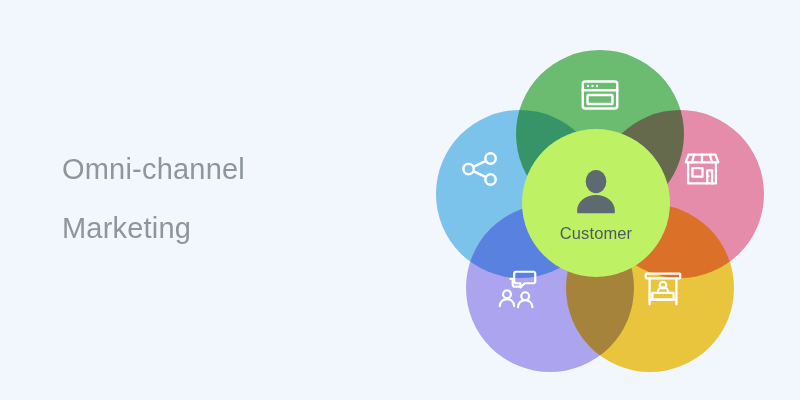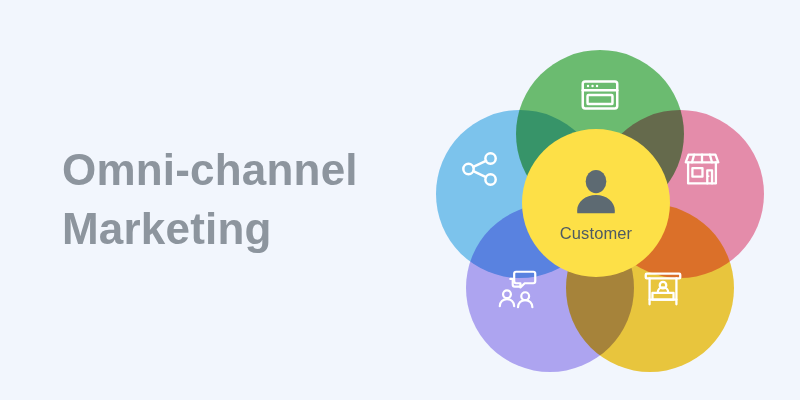--- a/index.html
+++ b/index.html
@@ -21,23 +21,23 @@
     height: 400px;
     background: #f2f6fd;
   }
 
   
   #headline {
     position: absolute;
     left: 62px;
     top: 140px;
     width: 330px;
-    font-size: 44px;
+    font-size: 29px;
     line-height: 59px;
-    font-weight: 700;
+    font-weight: 400;
     letter-spacing: 0.2px;
     color: #8d959e;
     white-space: pre-line;
   }
 
   
   #venn {
     position: absolute;
     left: 430px;
     top: 48px;
@@ -191,21 +191,21 @@
     <div class="petal-icon icon-left">
       <svg viewBox="0 0 48 48" fill="none" stroke="currentColor" stroke-width="2.6" stroke-linecap="round" stroke-linejoin="round">
         <circle cx="12" cy="24" r="5.4"></circle>
         <circle cx="35" cy="13" r="5.4"></circle>
         <circle cx="35" cy="35" r="5.4"></circle>
         <line x1="17" y1="21.7" x2="30.2" y2="15.4"></line>
         <line x1="17" y1="26.3" x2="30.2" y2="32.6"></line>
       </svg>
     </div>
 
-    <div id="center-badge" style="background: #fde047;">
+    <div id="center-badge" style="background: #bef264;">
       <div class="person">
         <svg viewBox="0 0 64 60" fill="currentColor">
           <ellipse cx="32" cy="17.5" rx="12.4" ry="14"></ellipse>
           <path d="M32 33.5 c-12.6 0-22.6 8.2-22.6 18.6 0 1.4 0 2.6 .2 3.4 h44.8 c.2-.8 .2-2 .2-3.4 0-10.4-10-18.6-22.6-18.6 z"></path>
         </svg>
       </div>
       <div id="center-label" style="color: rgb(78, 90, 99);">Customer</div>
     </div>
 
   </div>

